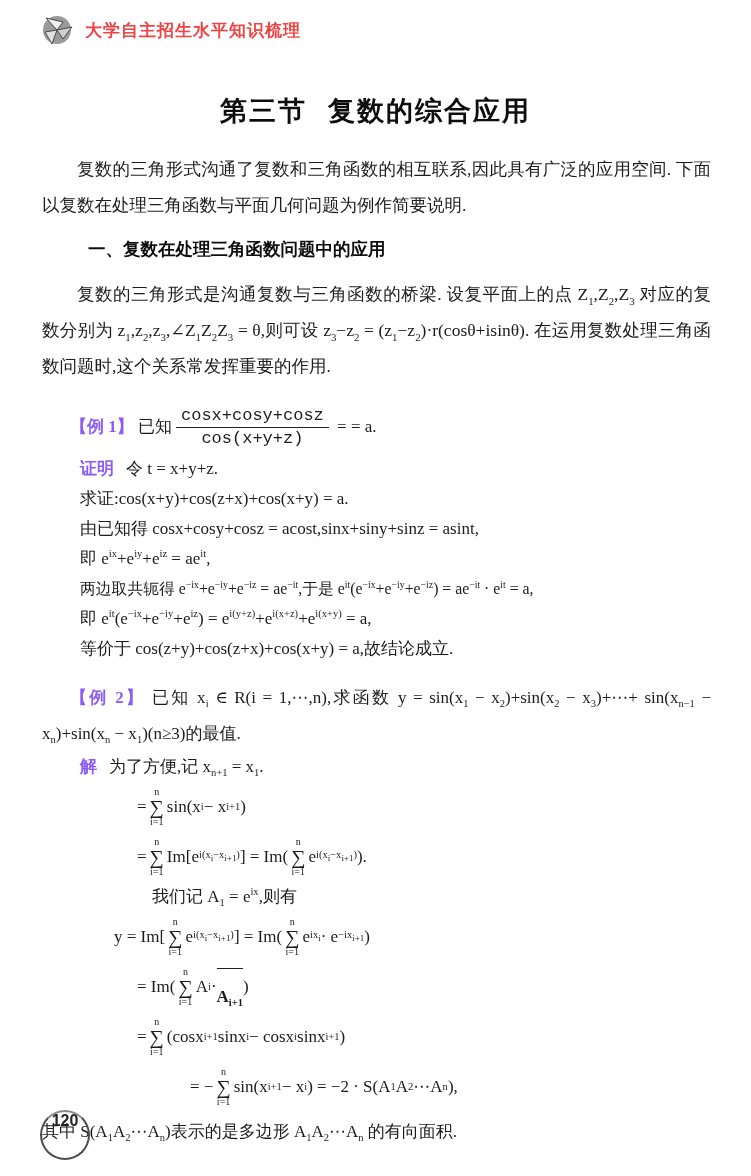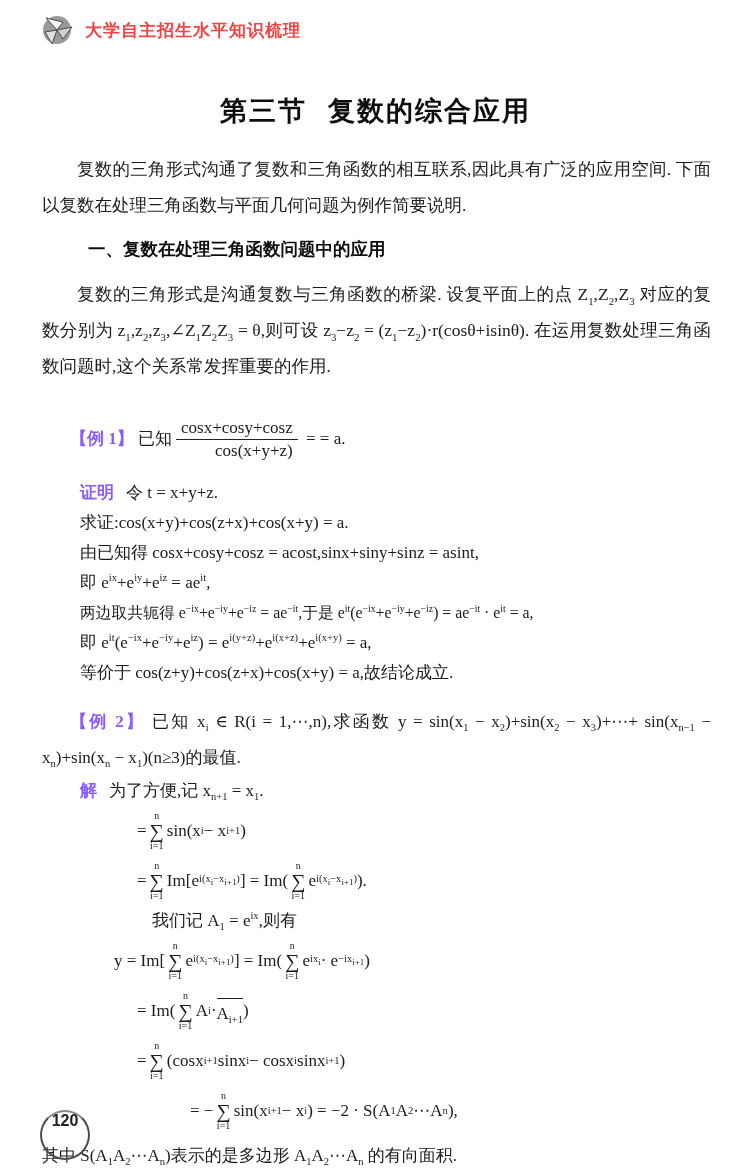--- a/index.html
+++ b/index.html
@@ -24,29 +24,29 @@
   .mline{font-size:17px;line-height:30px;white-space:nowrap;}
   .sumline{padding:5px 0;display:flex;align-items:center;white-space:nowrap;}
   .indA{margin-left:38px;}   
   .indB{margin-left:95px;}   
   .indC{margin-left:110px;}  
   .indD{margin-left:72px;}   
   .indE{margin-left:148px;}  
   .tight{font-size:15.8px;}
   sup,sub{font-size:0.62em;line-height:0;}
   sup sub{font-size:0.85em;}
-  .frac{display:inline-block;vertical-align:middle;text-align:right;margin:12px 4px;line-height:1.2;}
+  .frac{display:inline-block;vertical-align:middle;text-align:center;margin:0 4px;line-height:1.2;font-family:Liberation Mono, monospace;}
   .fn{display:block;padding:0 5px 1px 5px;}
   .fd{display:block;border-top:1.4px solid #222;padding:1px 5px 0 5px;}
   .sum{display:inline-flex;flex-direction:column;align-items:center;vertical-align:middle;
        line-height:1;margin:0 3px;}
   .st{font-size:10px;line-height:1;}
   .sg{font-size:20px;line-height:1;}
   .sb{font-size:10px;line-height:1;}
-  .ovl{display:inline-block;border-top:1.3px solid #222;padding-top:6px;line-height:1.05;}
+  .ovl{display:inline-block;border-top:1.3px solid #222;padding-top:19px;line-height:1.05;font-weight:bold;}
   .note{margin-top:4px;font-size:17px;line-height:32px;}
   .pagenum{position:absolute;left:40px;bottom:16px;width:46px;height:46px;border:2.2px solid #4c4c4c;
            border-top-color:#8a8a8a;border-radius:50%;display:flex;align-items:flex-start;justify-content:center;
            font-family:"Liberation Sans","DejaVu Sans",sans-serif;font-size:16px;font-weight:600;color:#222;}
 </style>
 </head>
 <body>
 
 <div class="page">
 

